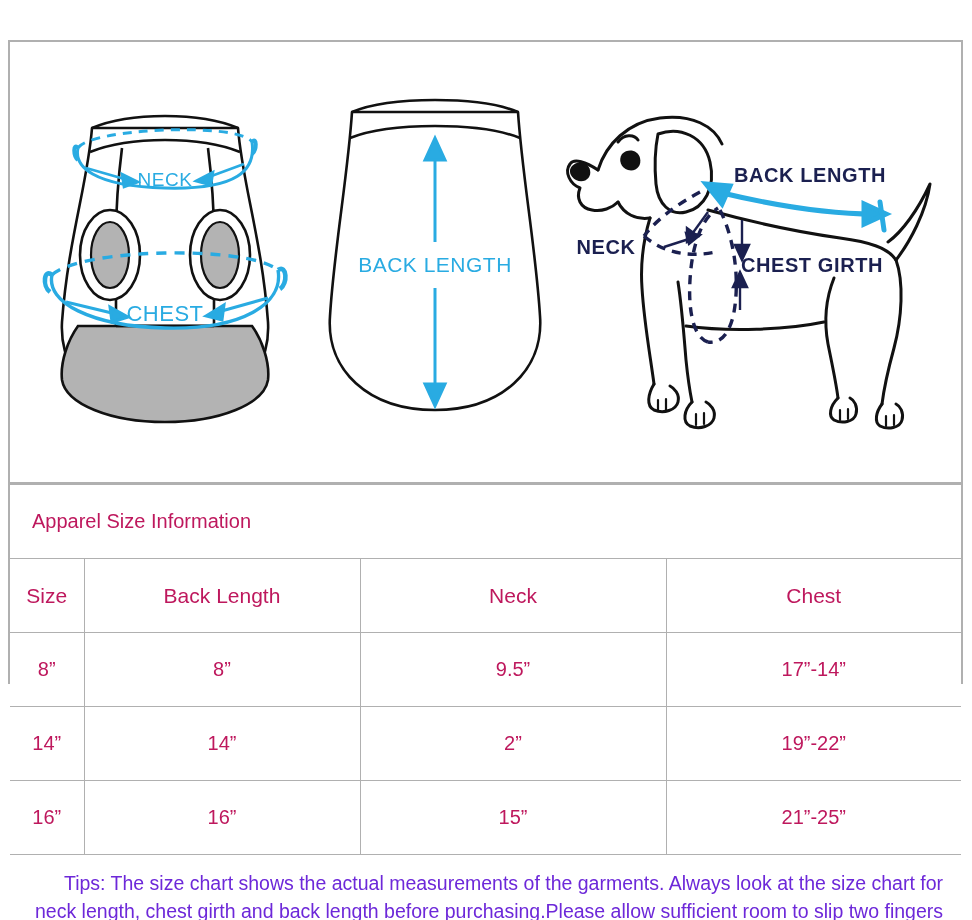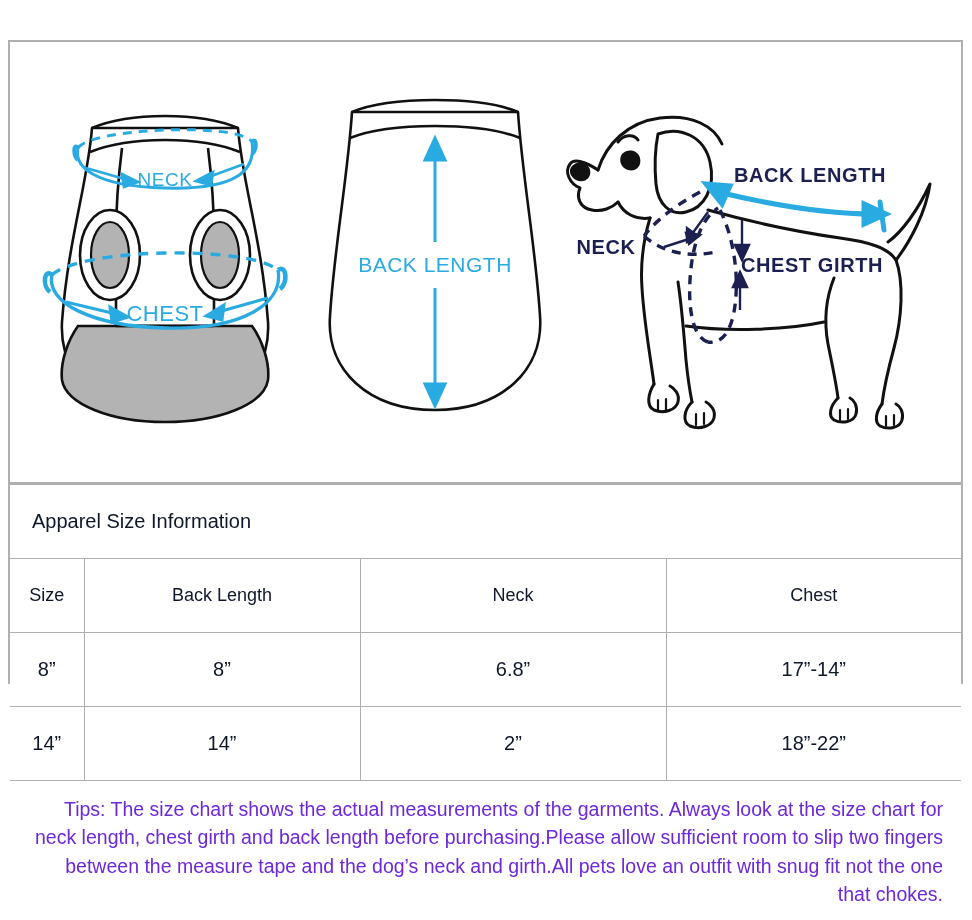--- a/index.html
+++ b/index.html
@@ -55,37 +55,37 @@
     table-layout: fixed;
   }
   table.size-table td, table.size-table th {
     border: 1px solid #b0b0b0;
     padding: 16px;
     height: 41px;
     font-weight: normal;
     font-size: 20px;
     text-align: center;
     vertical-align: middle;
-    color: #0f172a;
+    color: #be185d;
     background: #ffffff;
   }
   .caption-cell {
     text-align: left !important;
     padding-left: 22px !important;
     font-size: 21px;
     height: 44px;
     border-left: none !important;
     border-right: none !important;
   }
   .col-size  { width: 74px; }
   .col-back  { width: 276px; }
   .col-neck  { width: 306px; }
   .col-chest { width: 295px; }
 
-  table.size-table tr.header-row td { font-size: 18px; }
+  table.size-table tr.header-row td { font-size: 21px; }
 
   
   table.size-table tr td:first-child { border-left: none; }
   table.size-table tr td:last-child  { border-right: none; }
 
   
   .tips {
     padding: 14px 18px 10px 20px;
     font-size: 19.5px;
     line-height: 1.45;
@@ -287,28 +287,34 @@
         <tr class="header-row">
           <td>Size</td>
           <td>Back Length</td>
           <td>Neck</td>
           <td>Chest</td>
         </tr>
 
         <tr>
           <td>8”</td>
           <td>8”</td>
-          <td>6.8”</td>
+          <td>9.5”</td>
           <td>17”-14”</td>
         </tr>
         <tr>
           <td>14”</td>
           <td>14”</td>
           <td>2”</td>
-          <td>18”-22”</td>
+          <td>19”-22”</td>
+        </tr>
+        <tr>
+          <td>16”</td>
+          <td>16”</td>
+          <td>15”</td>
+          <td>21”-25”</td>
         </tr>
       </tbody>
     </table>
   </div>
 
   <div class="tips">Tips:  The size chart shows the actual measurements of the  garments.  Always look at the size chart for neck length, chest girth and back length before purchasing.Please allow sufficient room to slip two fingers between the measure tape and the dog’s neck and girth.All pets love an outfit with snug fit not the one that chokes.</div>
 
 </div>
 
 </body></html>

